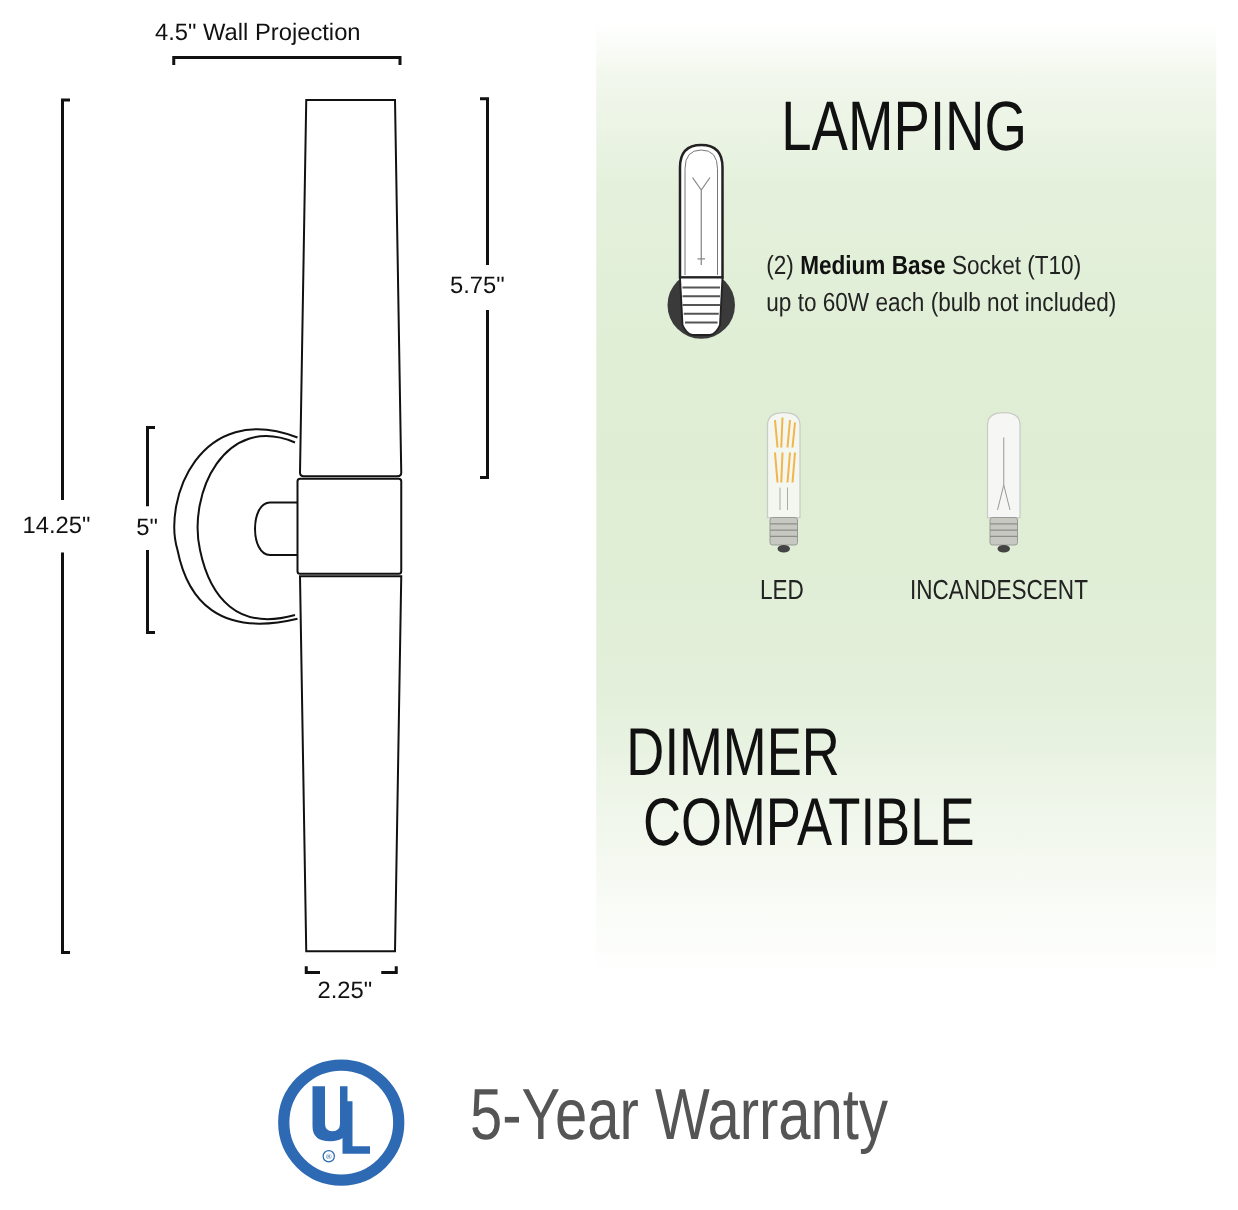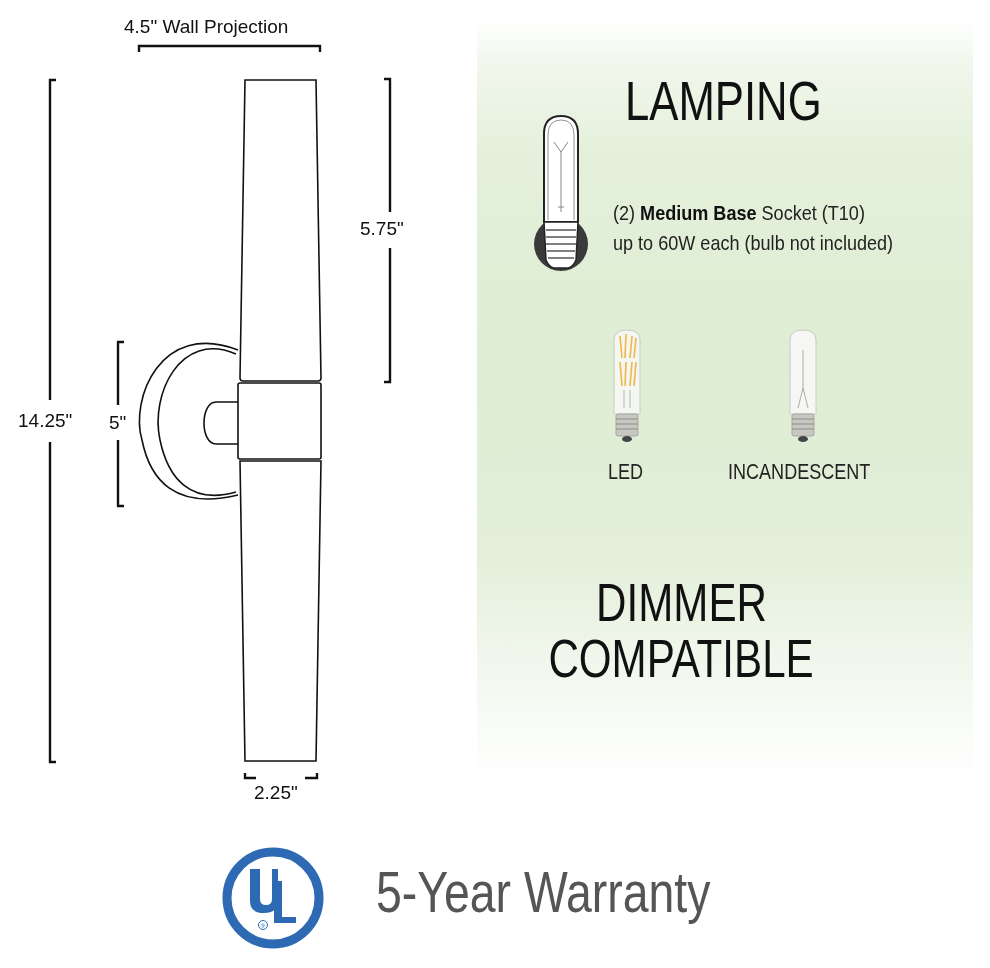--- a/index.html
+++ b/index.html
@@ -10,21 +10,21 @@
       background: linear-gradient(to bottom, #ffffff 0%, #f1f7ec 6%, #e4f0db 18%, #deedd3 45%, #e3efda 70%, #f3f8ef 86%, #ffffff 100%);
     }
     .dim-text { font-family: "Liberation Sans", sans-serif; font-size: 19px; color: #111; white-space: nowrap; }
     .condensed { font-family: "Liberation Sans Narrow", "Liberation Sans", sans-serif; transform-origin: left top; white-space: nowrap; }
     #lamping-title { left: 625px; top: 68px; font-size: 56px; font-weight: 400; color: #111; transform: scaleX(0.78); }
     #lamp-desc { left: 613px; top: 198px; font-size: 21px; line-height: 30px; color: #222; transform: scaleX(0.86); }
     #lamp-desc b { font-weight: 700; color: #111; }
     #led-label { left: 608px; top: 459px; font-size: 22px; transform: scaleX(0.82); color: #222; }
     #inc-label { left: 728px; top: 459px; font-size: 22px; transform: scaleX(0.82); color: #222; }
     #dimmer-wrap { position: absolute; left: 477px; top: 0; width: 496px; height: 968px; }
-    #dimmer-inner { position: absolute; left: 0; top: 574px; width: 408px; text-align: center; text-decoration: underline; }
+    #dimmer-inner { position: absolute; left: 0; top: 574px; width: 408px; text-align: left; text-decoration: underline; }
     #dimmer-inner div { display: inline-block; font-size: 54px; line-height: 56px; transform: scaleX(0.78); }
     #warranty { left: 376px; top: 858px; font-size: 58px; color: #555; transform: scaleX(0.8); }
   </style>
 </head>
 <body>
 
 <div id="green-panel"></div>
 
 <svg class="abs" style="left:0;top:0" width="480" height="820">
   <g fill="none" stroke="#111" stroke-width="2.4">

